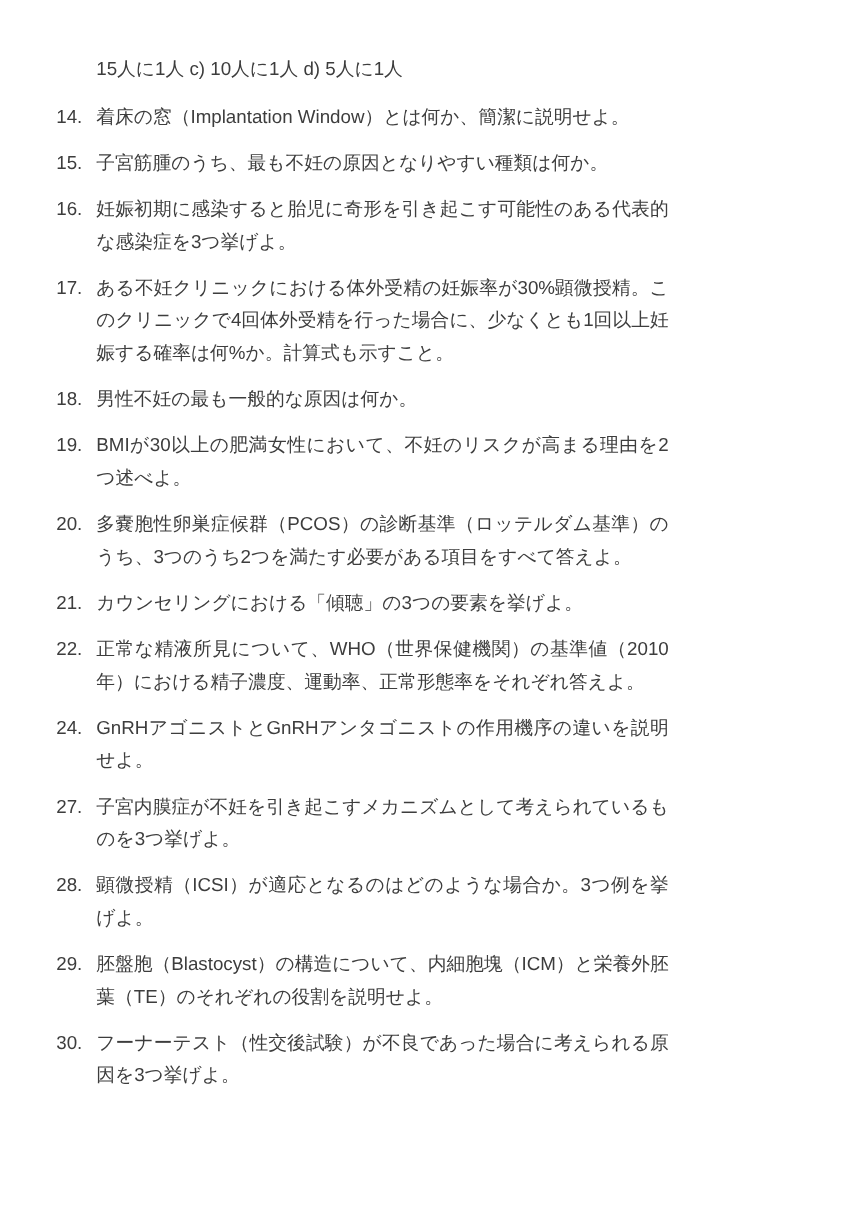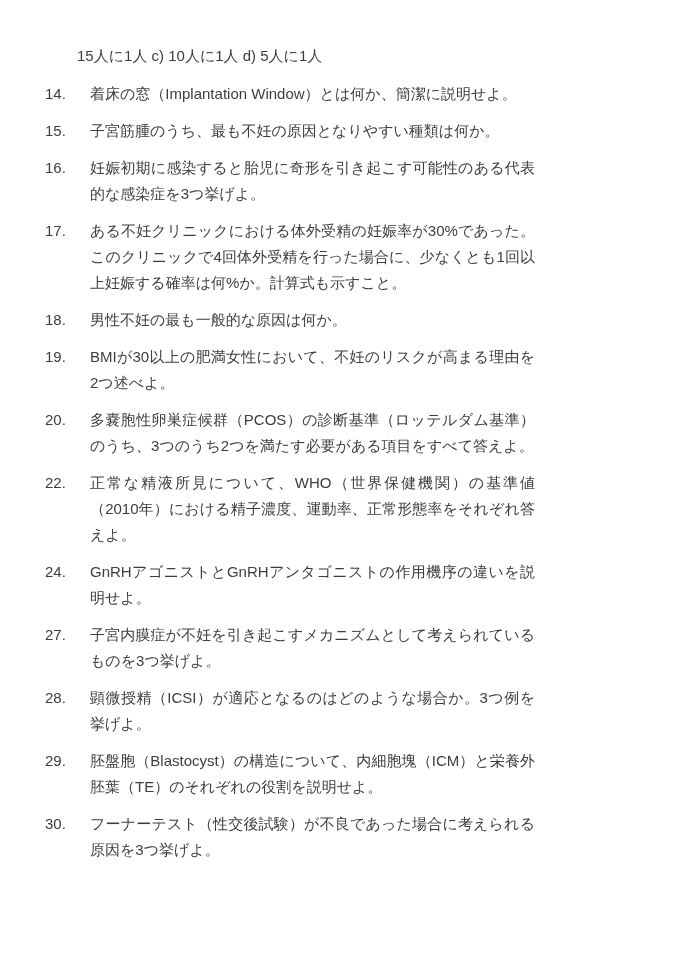--- a/index.html
+++ b/index.html
@@ -38,21 +38,20 @@
     width: 32px;
     font-size: 15px;
     line-height: 26px;
     white-space: nowrap;
   }
   .q-text {
     flex: 1 1 auto;
     font-size: 15px;
     line-height: 26px;
     text-align: justify;
-    margin-left: 13px;
   }
 </style>
 </head>
 <body>
 
 <div class="page">
 
   <div class="cont-line">15人に1人 c) 10人に1人 d) 5人に1人</div>
 
   <div class="q-item">
@@ -65,38 +64,42 @@
     <span class="q-text">子宮筋腫のうち、最も不妊の原因となりやすい種類は何か。</span>
   </div>
 
   <div class="q-item">
     <span class="q-num">16.</span>
     <span class="q-text">妊娠初期に感染すると胎児に奇形を引き起こす可能性のある代表的な感染症を3つ挙げよ。</span>
   </div>
 
   <div class="q-item">
     <span class="q-num">17.</span>
-    <span class="q-text">ある不妊クリニックにおける体外受精の妊娠率が30%であった。このクリニックで4回体外受精を行った場合に、少なくとも1回以上妊娠する確率は何%か。計算式も示すこと。</span>
+    <span class="q-text">ある不妊クリニックにおける体外受精の妊娠率が30%顕微授精。このクリニックで4回体外受精を行った場合に、少なくとも1回以上妊娠する確率は何%か。計算式も示すこと。</span>
   </div>
 
   <div class="q-item">
     <span class="q-num">18.</span>
     <span class="q-text">男性不妊の最も一般的な原因は何か。</span>
   </div>
 
   <div class="q-item">
     <span class="q-num">19.</span>
     <span class="q-text">BMIが30以上の肥満女性において、不妊のリスクが高まる理由を2つ述べよ。</span>
   </div>
 
   <div class="q-item">
     <span class="q-num">20.</span>
     <span class="q-text">多嚢胞性卵巣症候群（PCOS）の診断基準（ロッテルダム基準）のうち、3つのうち2つを満たす必要がある項目をすべて答えよ。</span>
   </div>
 
+  <div class="q-item">
+    <span class="q-num">21.</span>
+    <span class="q-text">カウンセリングにおける「傾聴」の3つの要素を挙げよ。</span>
+  </div>
 
   <div class="q-item">
     <span class="q-num">22.</span>
     <span class="q-text">正常な精液所見について、WHO（世界保健機関）の基準値（2010年）における精子濃度、運動率、正常形態率をそれぞれ答えよ。</span>
   </div>
 
 
   <div class="q-item">
     <span class="q-num">24.</span>
     <span class="q-text">GnRHアゴニストとGnRHアンタゴニストの作用機序の違いを説明せよ。</span>

